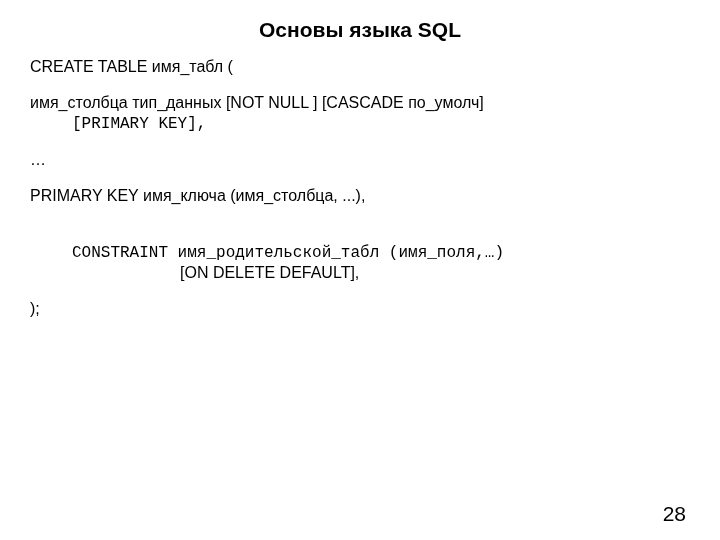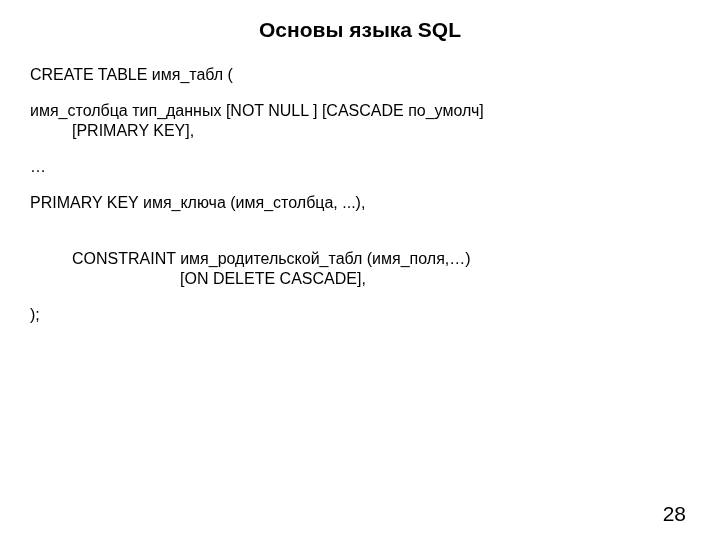--- a/index.html
+++ b/index.html
@@ -17,31 +17,32 @@
     box-sizing:border-box;
     width:720px;
     height:540px;
     padding:18px 30px 0 30px;
     position:relative;
   }
   .title{
     text-align:center;
     font-weight:700;
     font-size:21px;
-    margin:0 0 23px 0;
+    margin:0 0 15px 0;
   }
   .body{
     font-size:16px;
     line-height:1.25;
   }
   .body p{
     margin:0 0 16px 0;
   }
   .indent-top{
     padding-left:42px;
+    font-family:Liberation Mono, monospace;
   }
   .indent-big{
     padding-left:150px;
   }
   .pagenum{
     position:absolute;
     right:34px;
     bottom:14px;
     font-size:21px;
     color:#000;
@@ -64,21 +65,21 @@
     </p>
 
     <p>…</p>
 
     <p>PRIMARY KEY имя_ключа (имя_столбца, ...),</p>
 
 
     <p>
       <br>
       <span class="indent-top">CONSTRAINT имя_родительской_табл (имя_поля,…)</span><br>
-      <span class="indent-big">[ON DELETE CASCADE],</span>
+      <span class="indent-big">[ON DELETE DEFAULT],</span>
     </p>
 
 
     <p>);</p>
 
   </div>
 
   <div class="pagenum">28</div>
 
 </div>

